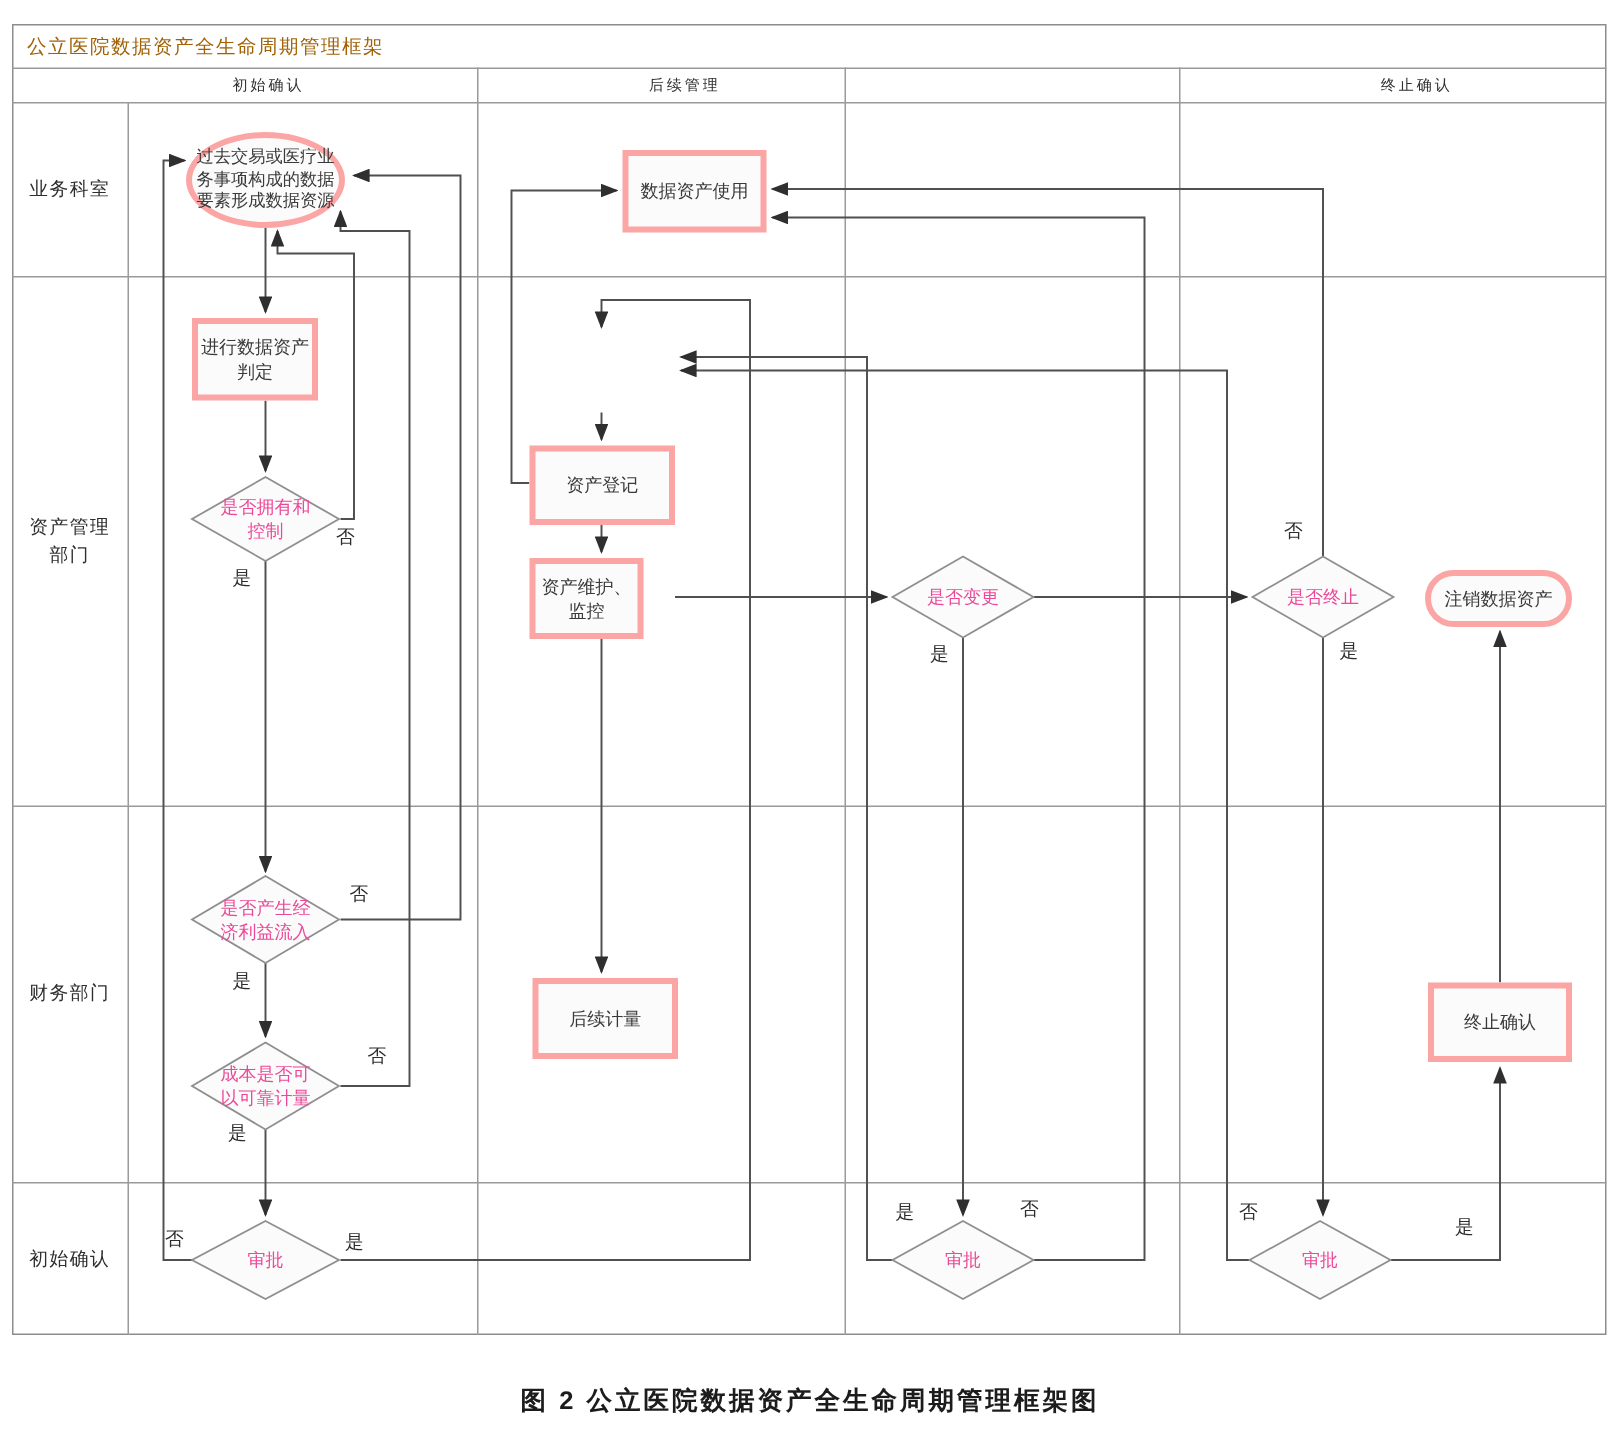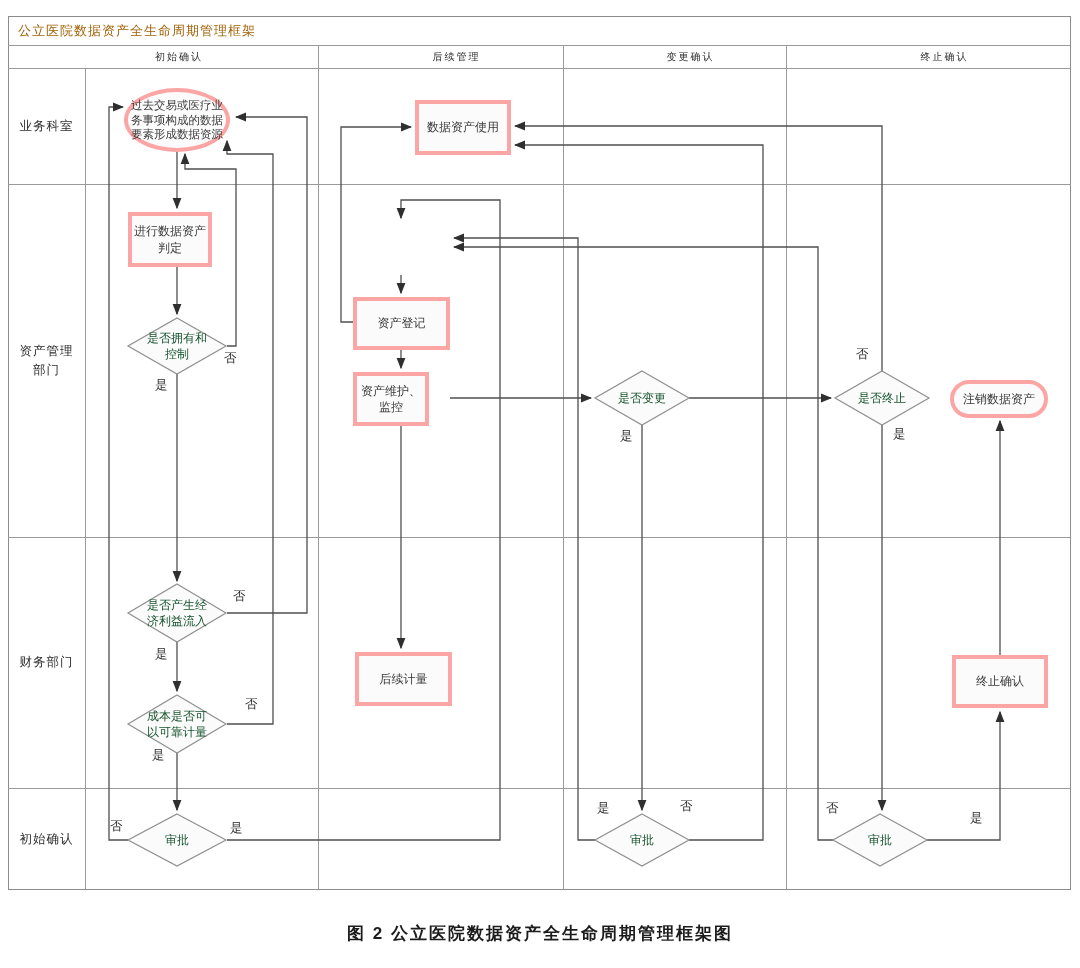--- a/index.html
+++ b/index.html
@@ -7,21 +7,21 @@
   .canvas{position:relative;width:1080px;height:968px;background:#fff;overflow:hidden;}
   .gridline{position:absolute;background:#9a9a9a;}
   .frame{position:absolute;left:8px;top:16px;width:1063px;height:874px;border:1px solid #8c8c8c;box-sizing:border-box;}
   .title-band{position:absolute;left:8px;top:16px;width:1063px;height:29px;display:flex;align-items:center;padding-left:10px;box-sizing:border-box;font-size:13px;color:#a16207;letter-spacing:1px;}
   .col-header{position:absolute;top:45px;height:23px;display:flex;align-items:center;justify-content:center;font-size:10px;color:#2e2e2e;letter-spacing:2px;padding-left:16px;}
   .row-label{position:absolute;left:8px;width:77px;display:flex;align-items:center;justify-content:center;text-align:center;font-size:12.5px;color:#2e2e2e;letter-spacing:1px;white-space:pre-line;line-height:1.5;}
   svg.edges{position:absolute;left:0;top:0;pointer-events:none;}
   .node{position:absolute;box-sizing:border-box;display:flex;align-items:center;justify-content:center;text-align:center;background:#fbfbfb;border:4px solid #fca5a5;font-size:12px;line-height:1.35;color:#3a3a3a;white-space:pre-line;}
   .ellipse{border-radius:50%;}
   .stadium{border-radius:19px;}
-  .diamond-text{position:absolute;display:flex;align-items:center;justify-content:center;text-align:center;font-size:12px;line-height:1.35;color:#14532d;white-space:pre-line;background:transparent;border:none;}
+  .diamond-text{position:absolute;display:flex;align-items:center;justify-content:center;text-align:center;font-size:12px;line-height:1.35;color:#ec4899;white-space:pre-line;background:transparent;border:none;}
   .edge-label{position:absolute;font-size:12.5px;color:#2e2e2e;}
   .caption{position:absolute;left:0;top:922px;width:1080px;text-align:center;font-size:17px;font-weight:bold;color:#1c1c1c;letter-spacing:2px;}
 </style>
 </head>
 <body>
 
 <div class="canvas">
 
   <div class="frame"></div>
   <div class="title-band">公立医院数据资产全生命周期管理框架</div>
@@ -31,21 +31,20 @@
   <div class="gridline" style="left:8px;top:184px;width:1063px;height:1px;"></div>
   <div class="gridline" style="left:8px;top:537px;width:1063px;height:1px;"></div>
   <div class="gridline" style="left:8px;top:788px;width:1063px;height:1px;"></div>
   <div class="gridline" style="left:85px;top:68px;width:1px;height:822px;"></div>
   <div class="gridline" style="left:318px;top:45px;width:1px;height:845px;"></div>
   <div class="gridline" style="left:563px;top:45px;width:1px;height:845px;"></div>
   <div class="gridline" style="left:786px;top:45px;width:1px;height:845px;"></div>
 
   <div class="col-header" style="left:8px;width:310px;">初始确认</div>
   <div class="col-header" style="left:318px;width:245px;">后续管理</div>
-  <div class="col-header" style="left:563px;width:223px;">变更确认</div>
   <div class="col-header" style="left:786px;width:285px;">终止确认</div>
 
   <div class="row-label" style="top:68px;height:116px;">业务科室</div>
   <div class="row-label" style="top:184px;height:353px;">资产管理
 部门</div>
   <div class="row-label" style="top:537px;height:251px;">财务部门</div>
   <div class="row-label" style="top:788px;height:102px;">初始确认</div>
 
   <svg class="edges" width="1080" height="968" viewBox="0 0 1080 968">
     <defs>

